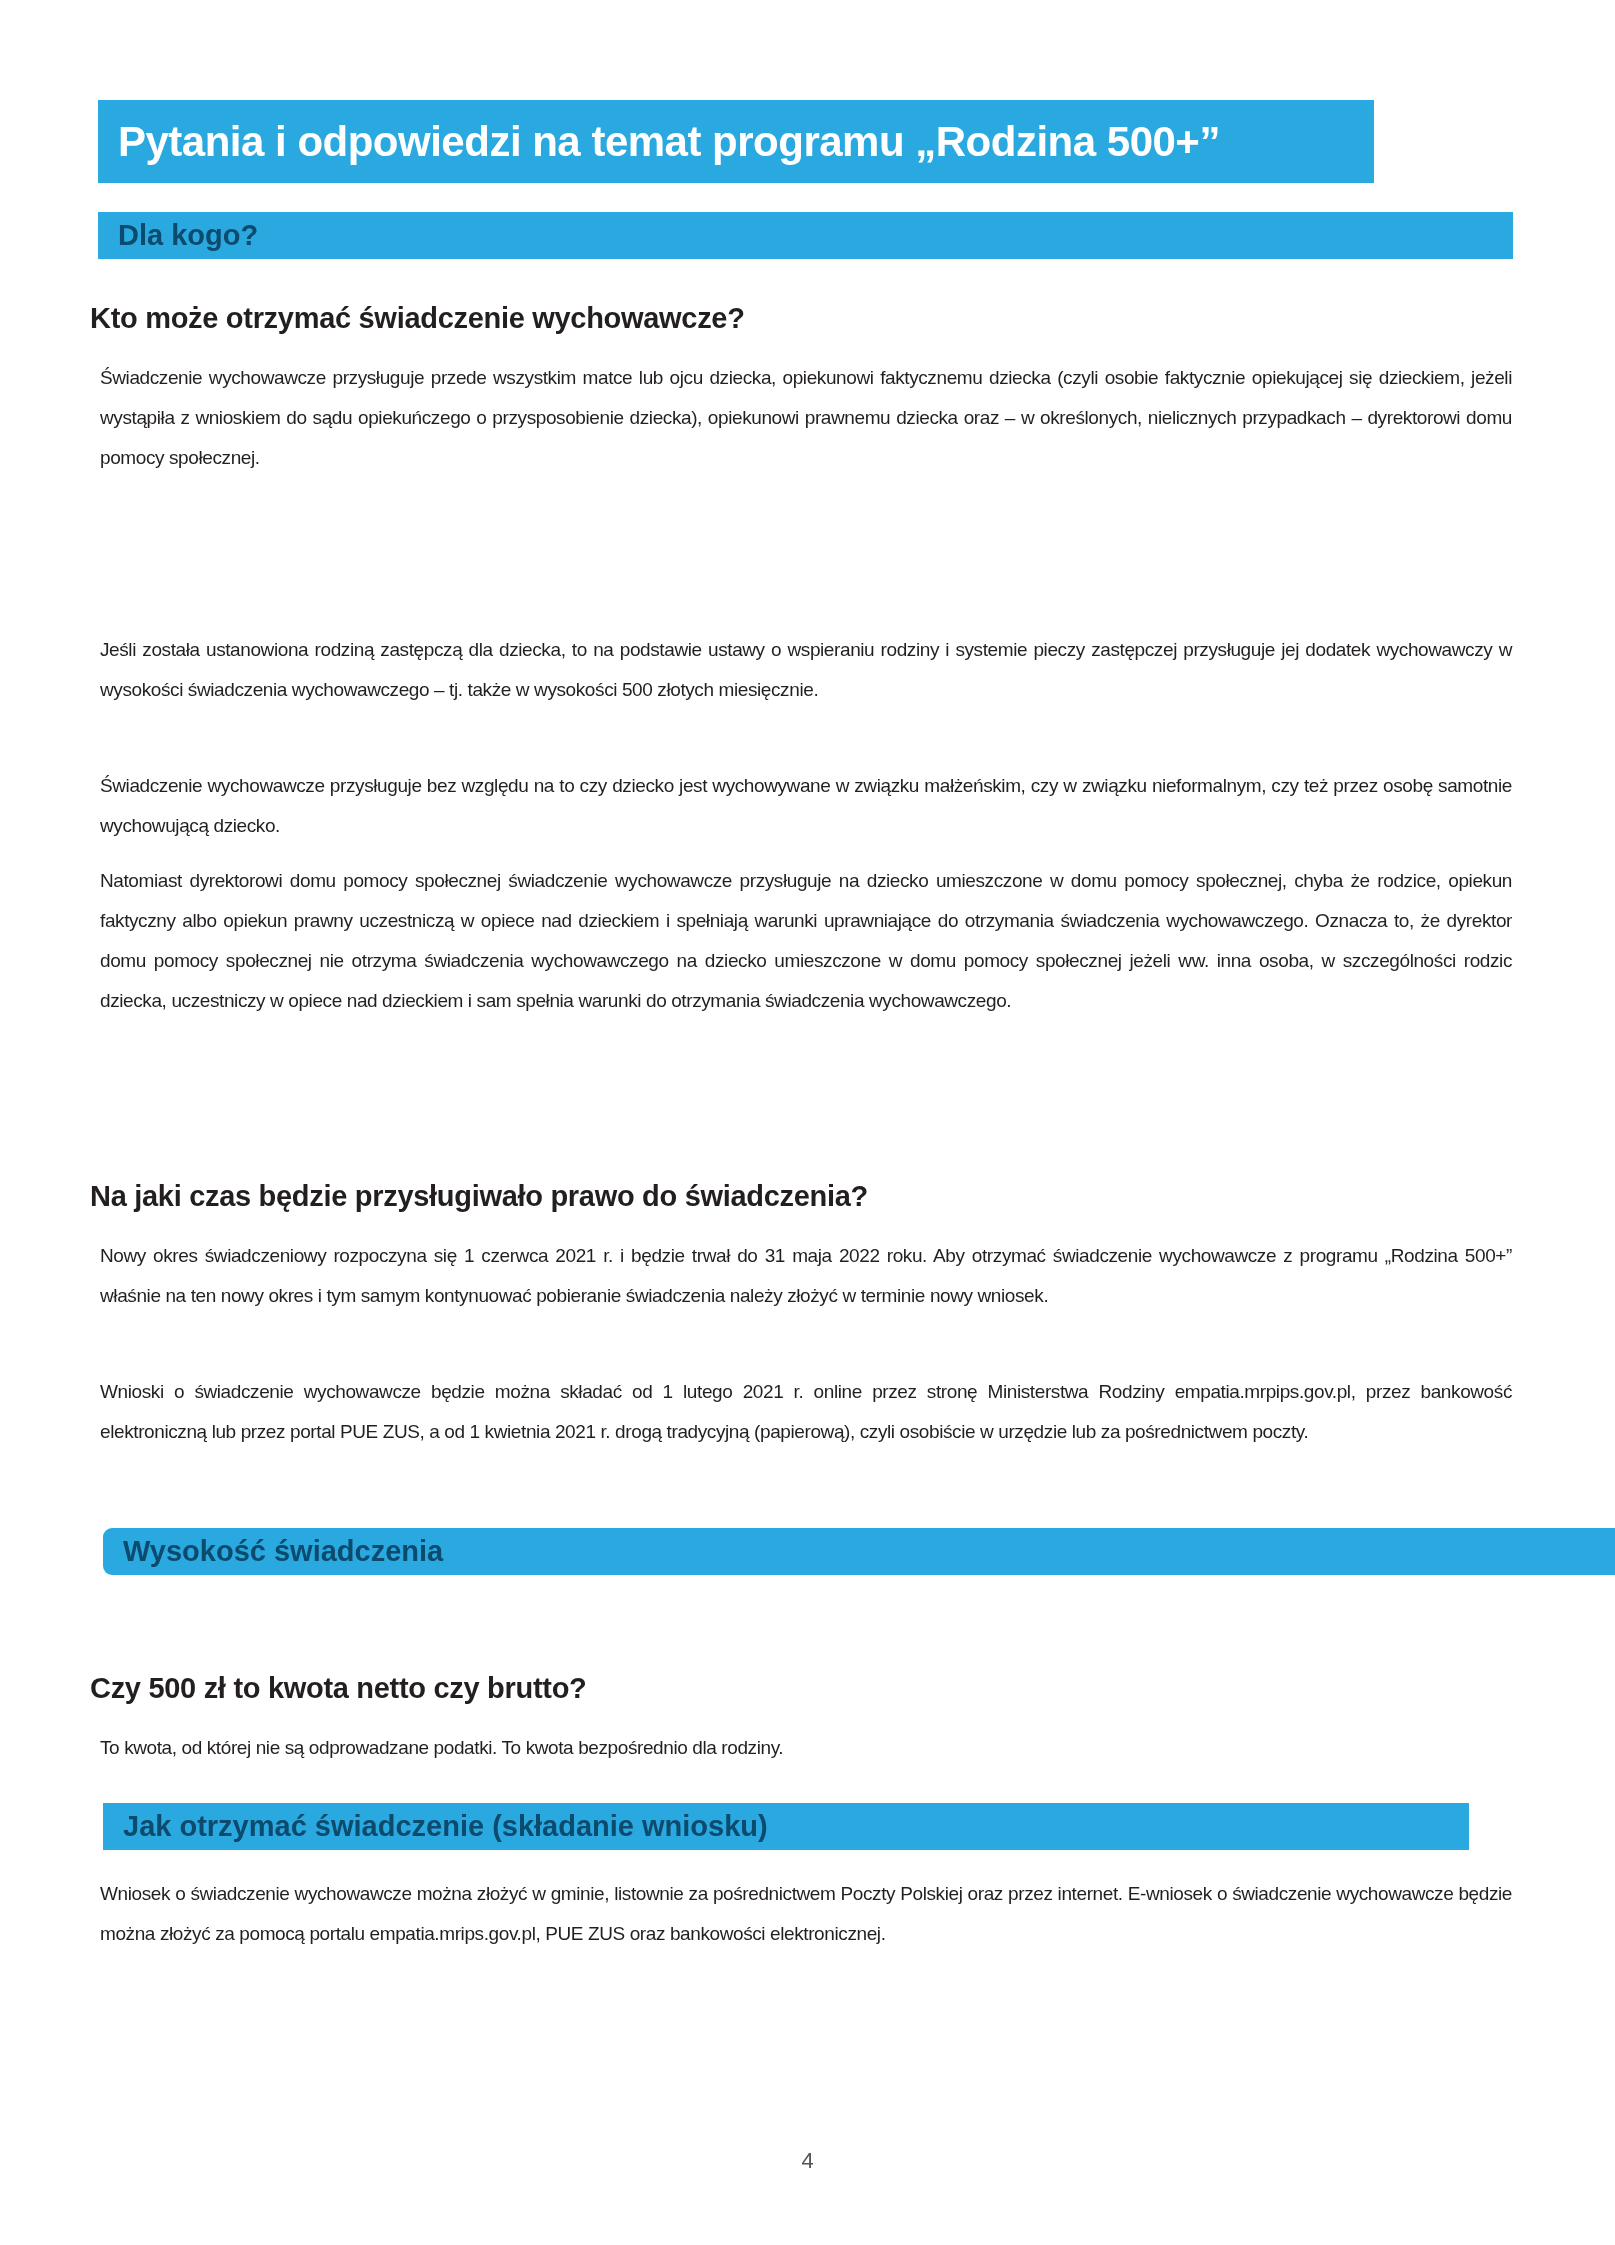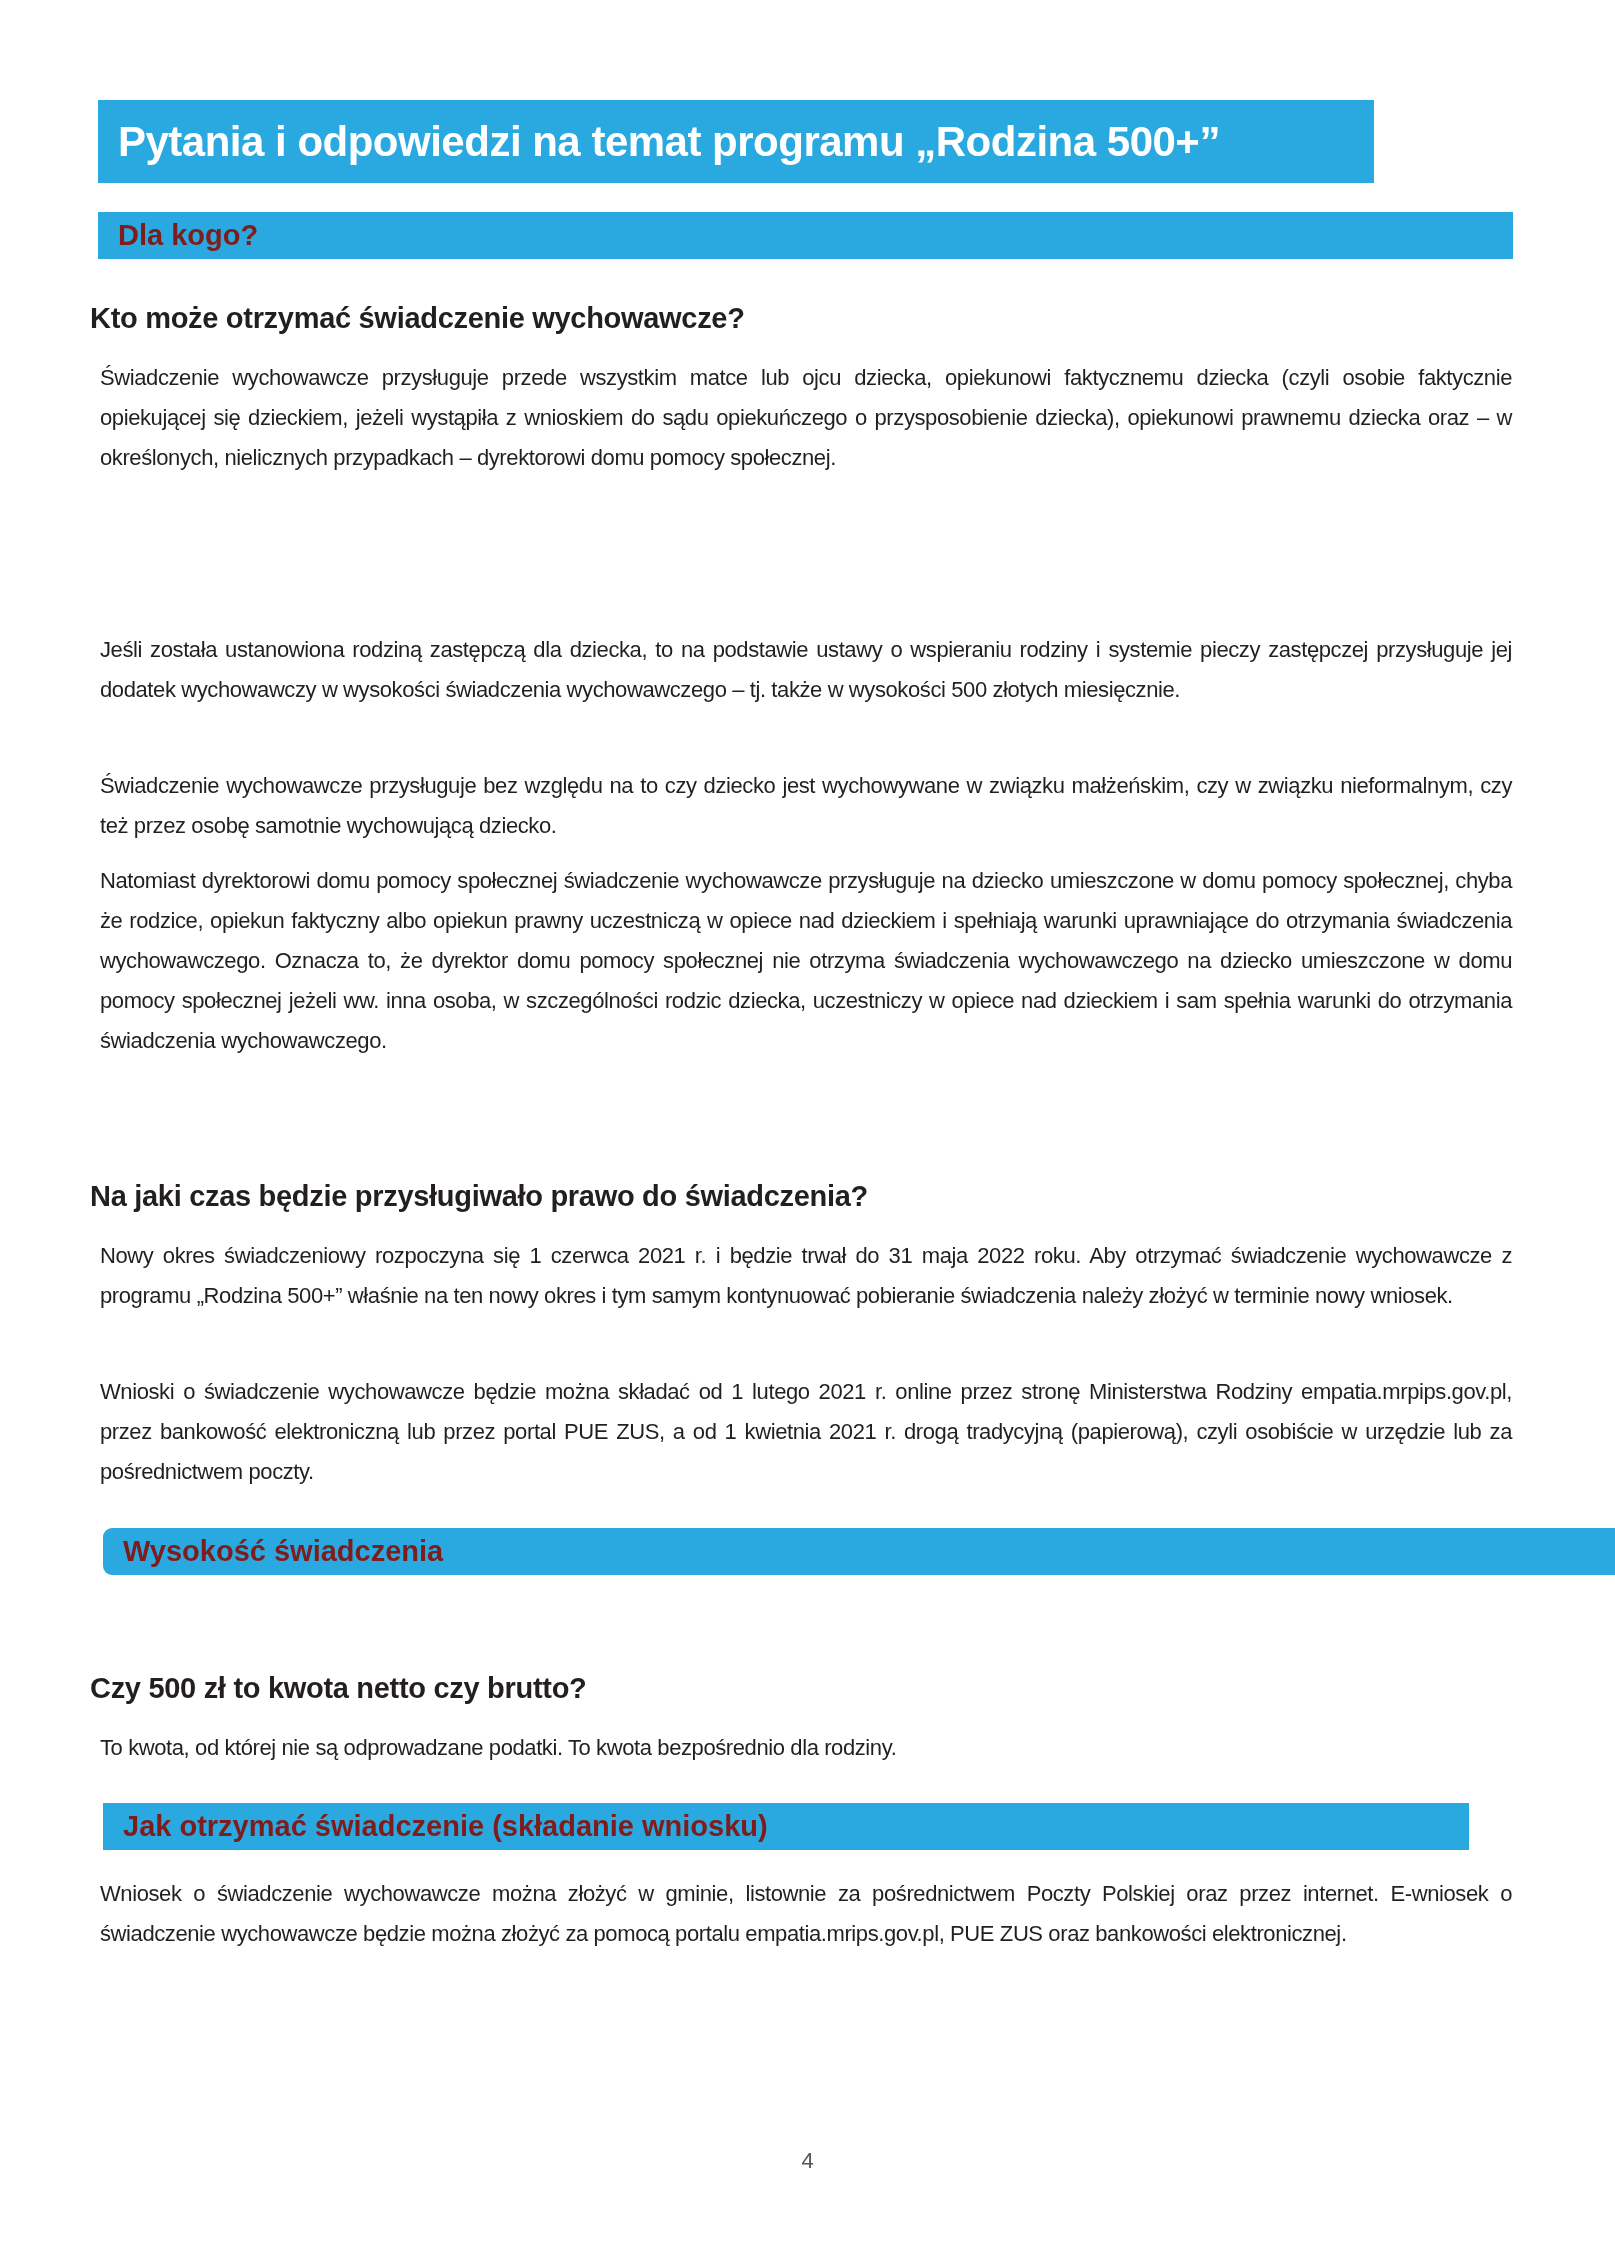--- a/index.html
+++ b/index.html
@@ -5,24 +5,24 @@
   html, body { margin: 0; padding: 0; background: #ffffff; }
   body { width: 1615px; height: 2245px; position: relative; overflow: hidden;
          font-family: "Liberation Sans", sans-serif; color: #231f20; }
   .page { position: absolute; left: 0; top: 0; width: 1615px; height: 2245px; }
   .title-bar { position: absolute; left: 98px; top: 100px; width: 1276px; height: 83px;
                background: #29a9e0; box-sizing: border-box; padding-left: 20px; }
   .title-bar h1 { margin: 0; font-size: 42px; line-height: 83px; color: #fff; font-weight: bold;
                   letter-spacing: -0.5px; white-space: nowrap; }
   .sec-bar { position: absolute; width: 1415px; height: 47px; background: #29a9e0;
              box-sizing: border-box; padding-left: 20px; }
-  .sec-bar h2 { margin: 0; font-size: 29px; line-height: 47px; color: #7f1d1d; font-weight: bold; white-space: nowrap; }
+  .sec-bar h2 { margin: 0; font-size: 29px; line-height: 47px; color: #0c4a6e; font-weight: bold; white-space: nowrap; }
   .q { position: absolute; left: 90px; margin: 0; font-size: 29px; font-weight: bold; color: #231f20;
        white-space: nowrap; letter-spacing: -0.3px; }
-  .p { position: absolute; left: 100px; width: 1412px; margin: 0; font-size: 22px; line-height: 40px;
+  .p { position: absolute; left: 100px; width: 1412px; margin: 0; font-size: 19px; line-height: 40px;
        color: #231f20; text-align: justify; letter-spacing: -0.4px; }
   .p b { font-weight: normal; }
   .pagenum { position: absolute; left: 0; width: 1615px; top: 2148px; text-align: center;
              font-size: 22px; color: #555; }
 </style>
 </head>
 <body>
 
 <div class="page">
 

